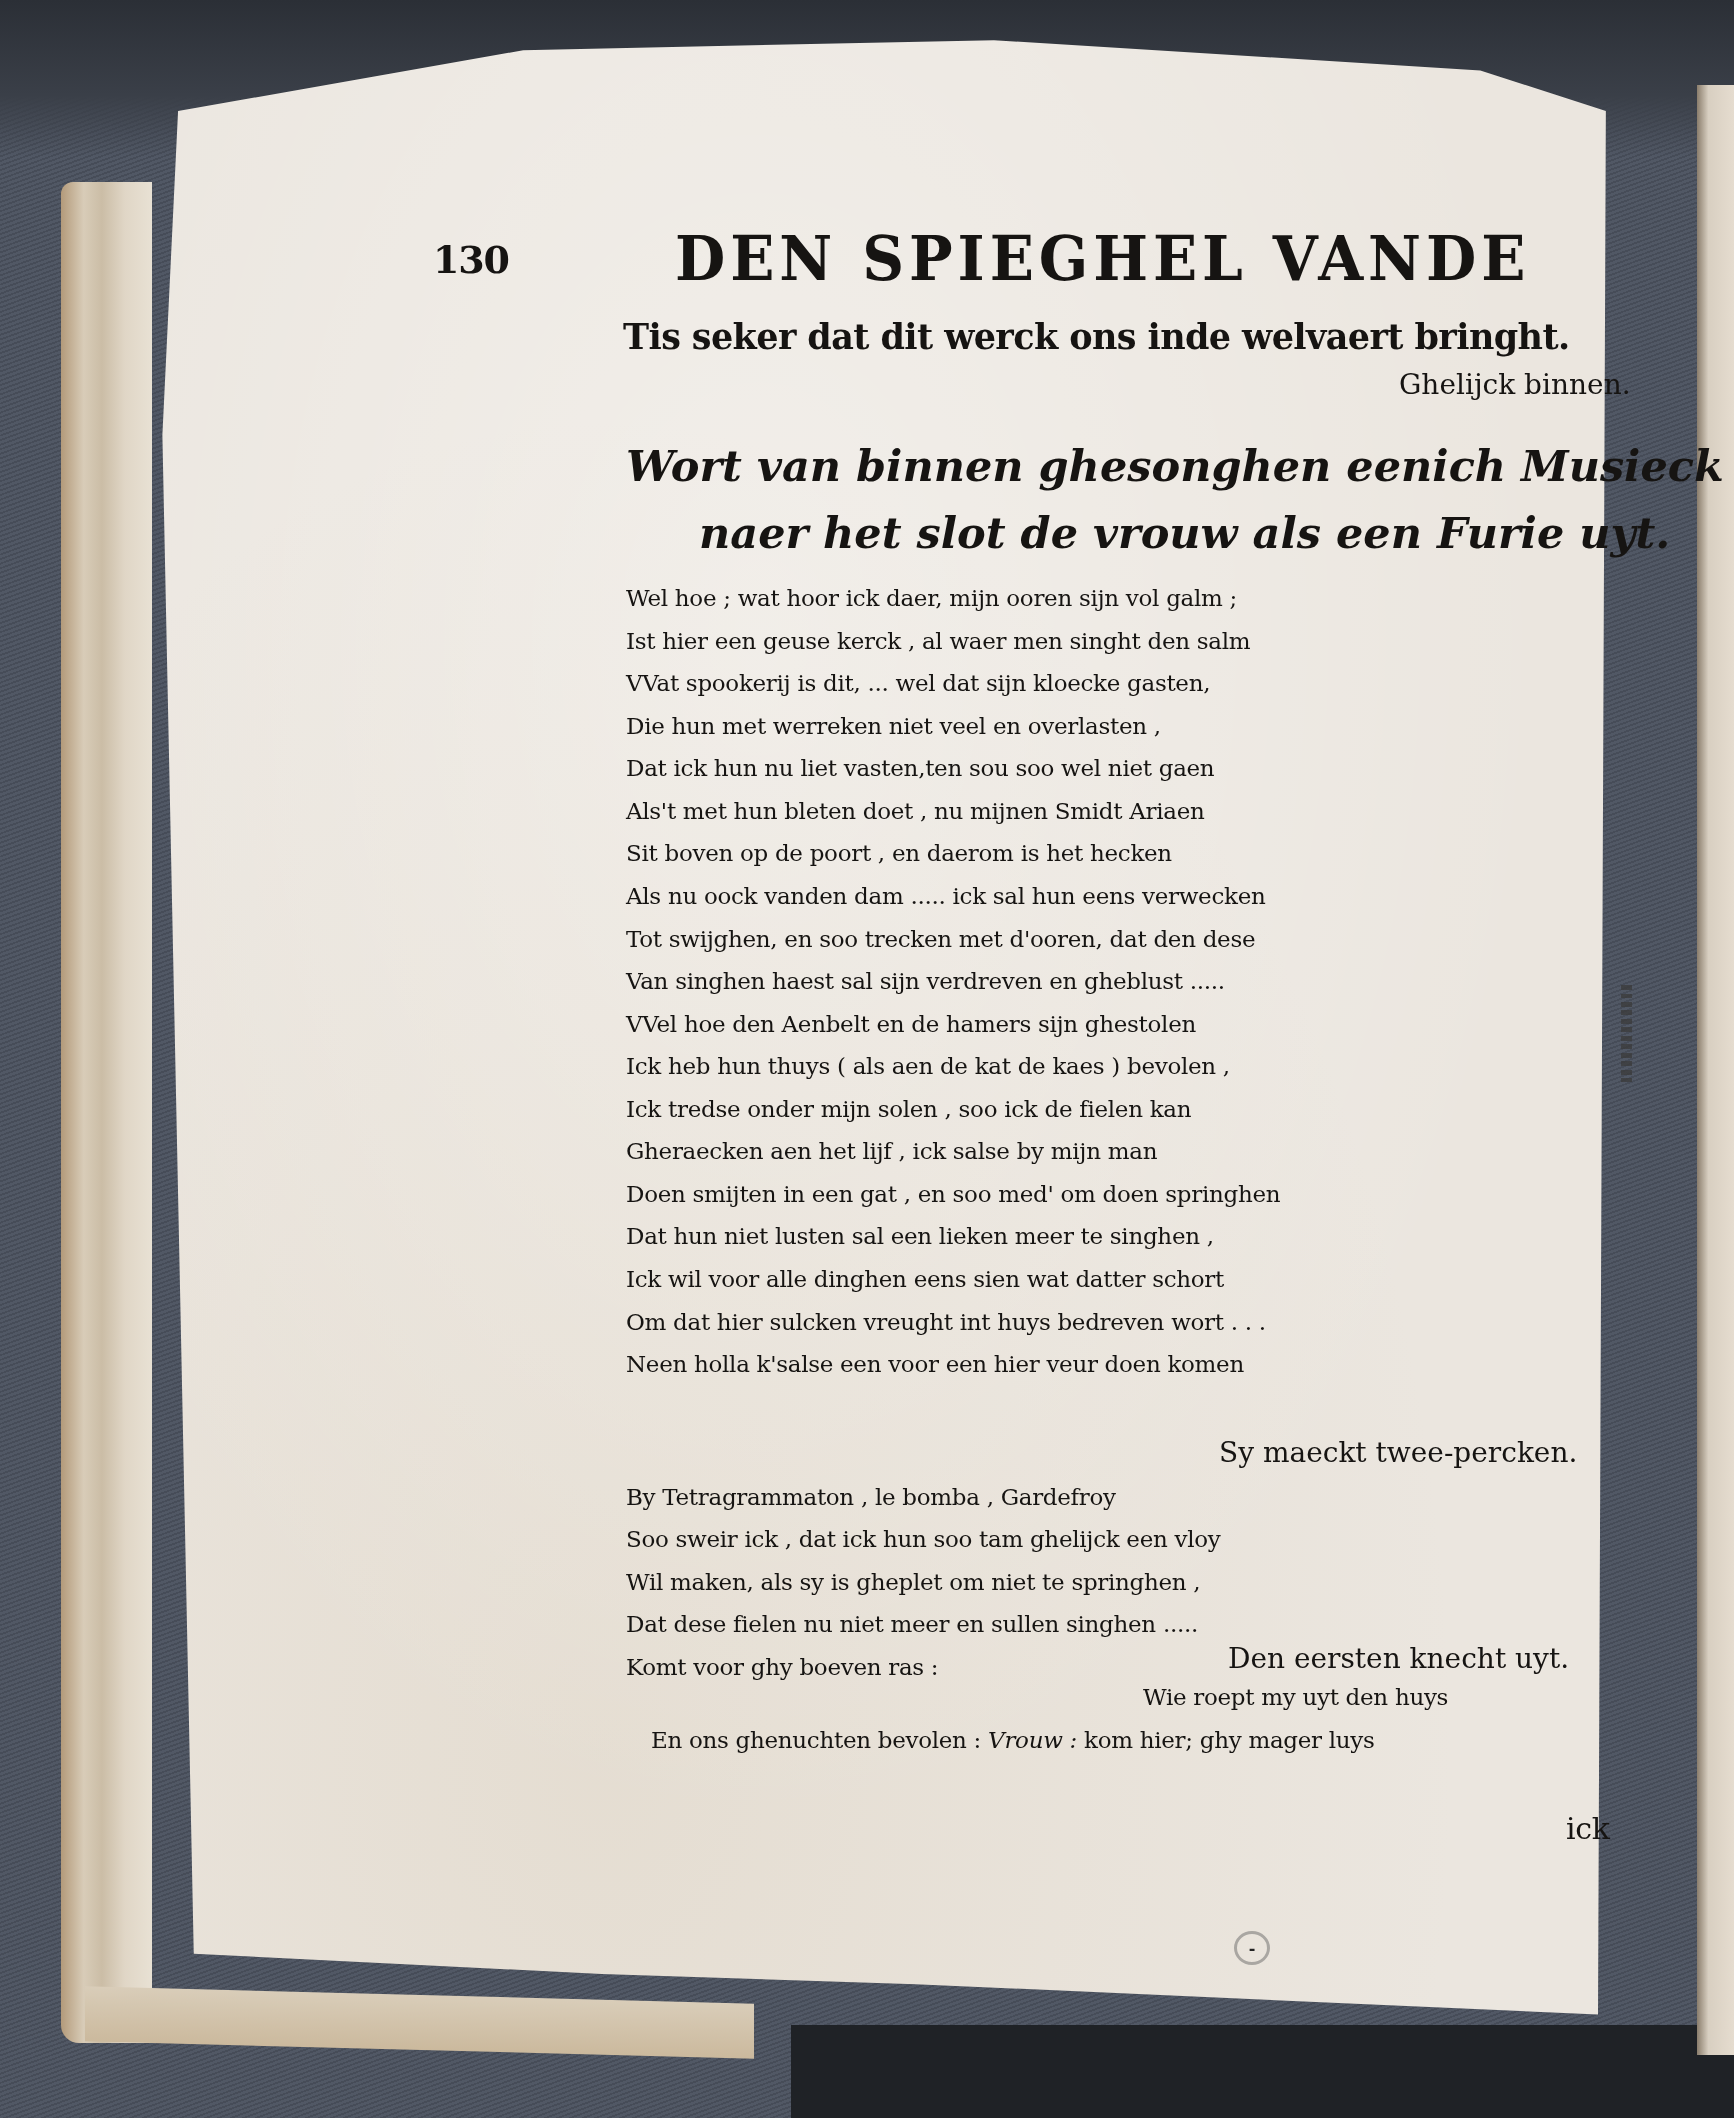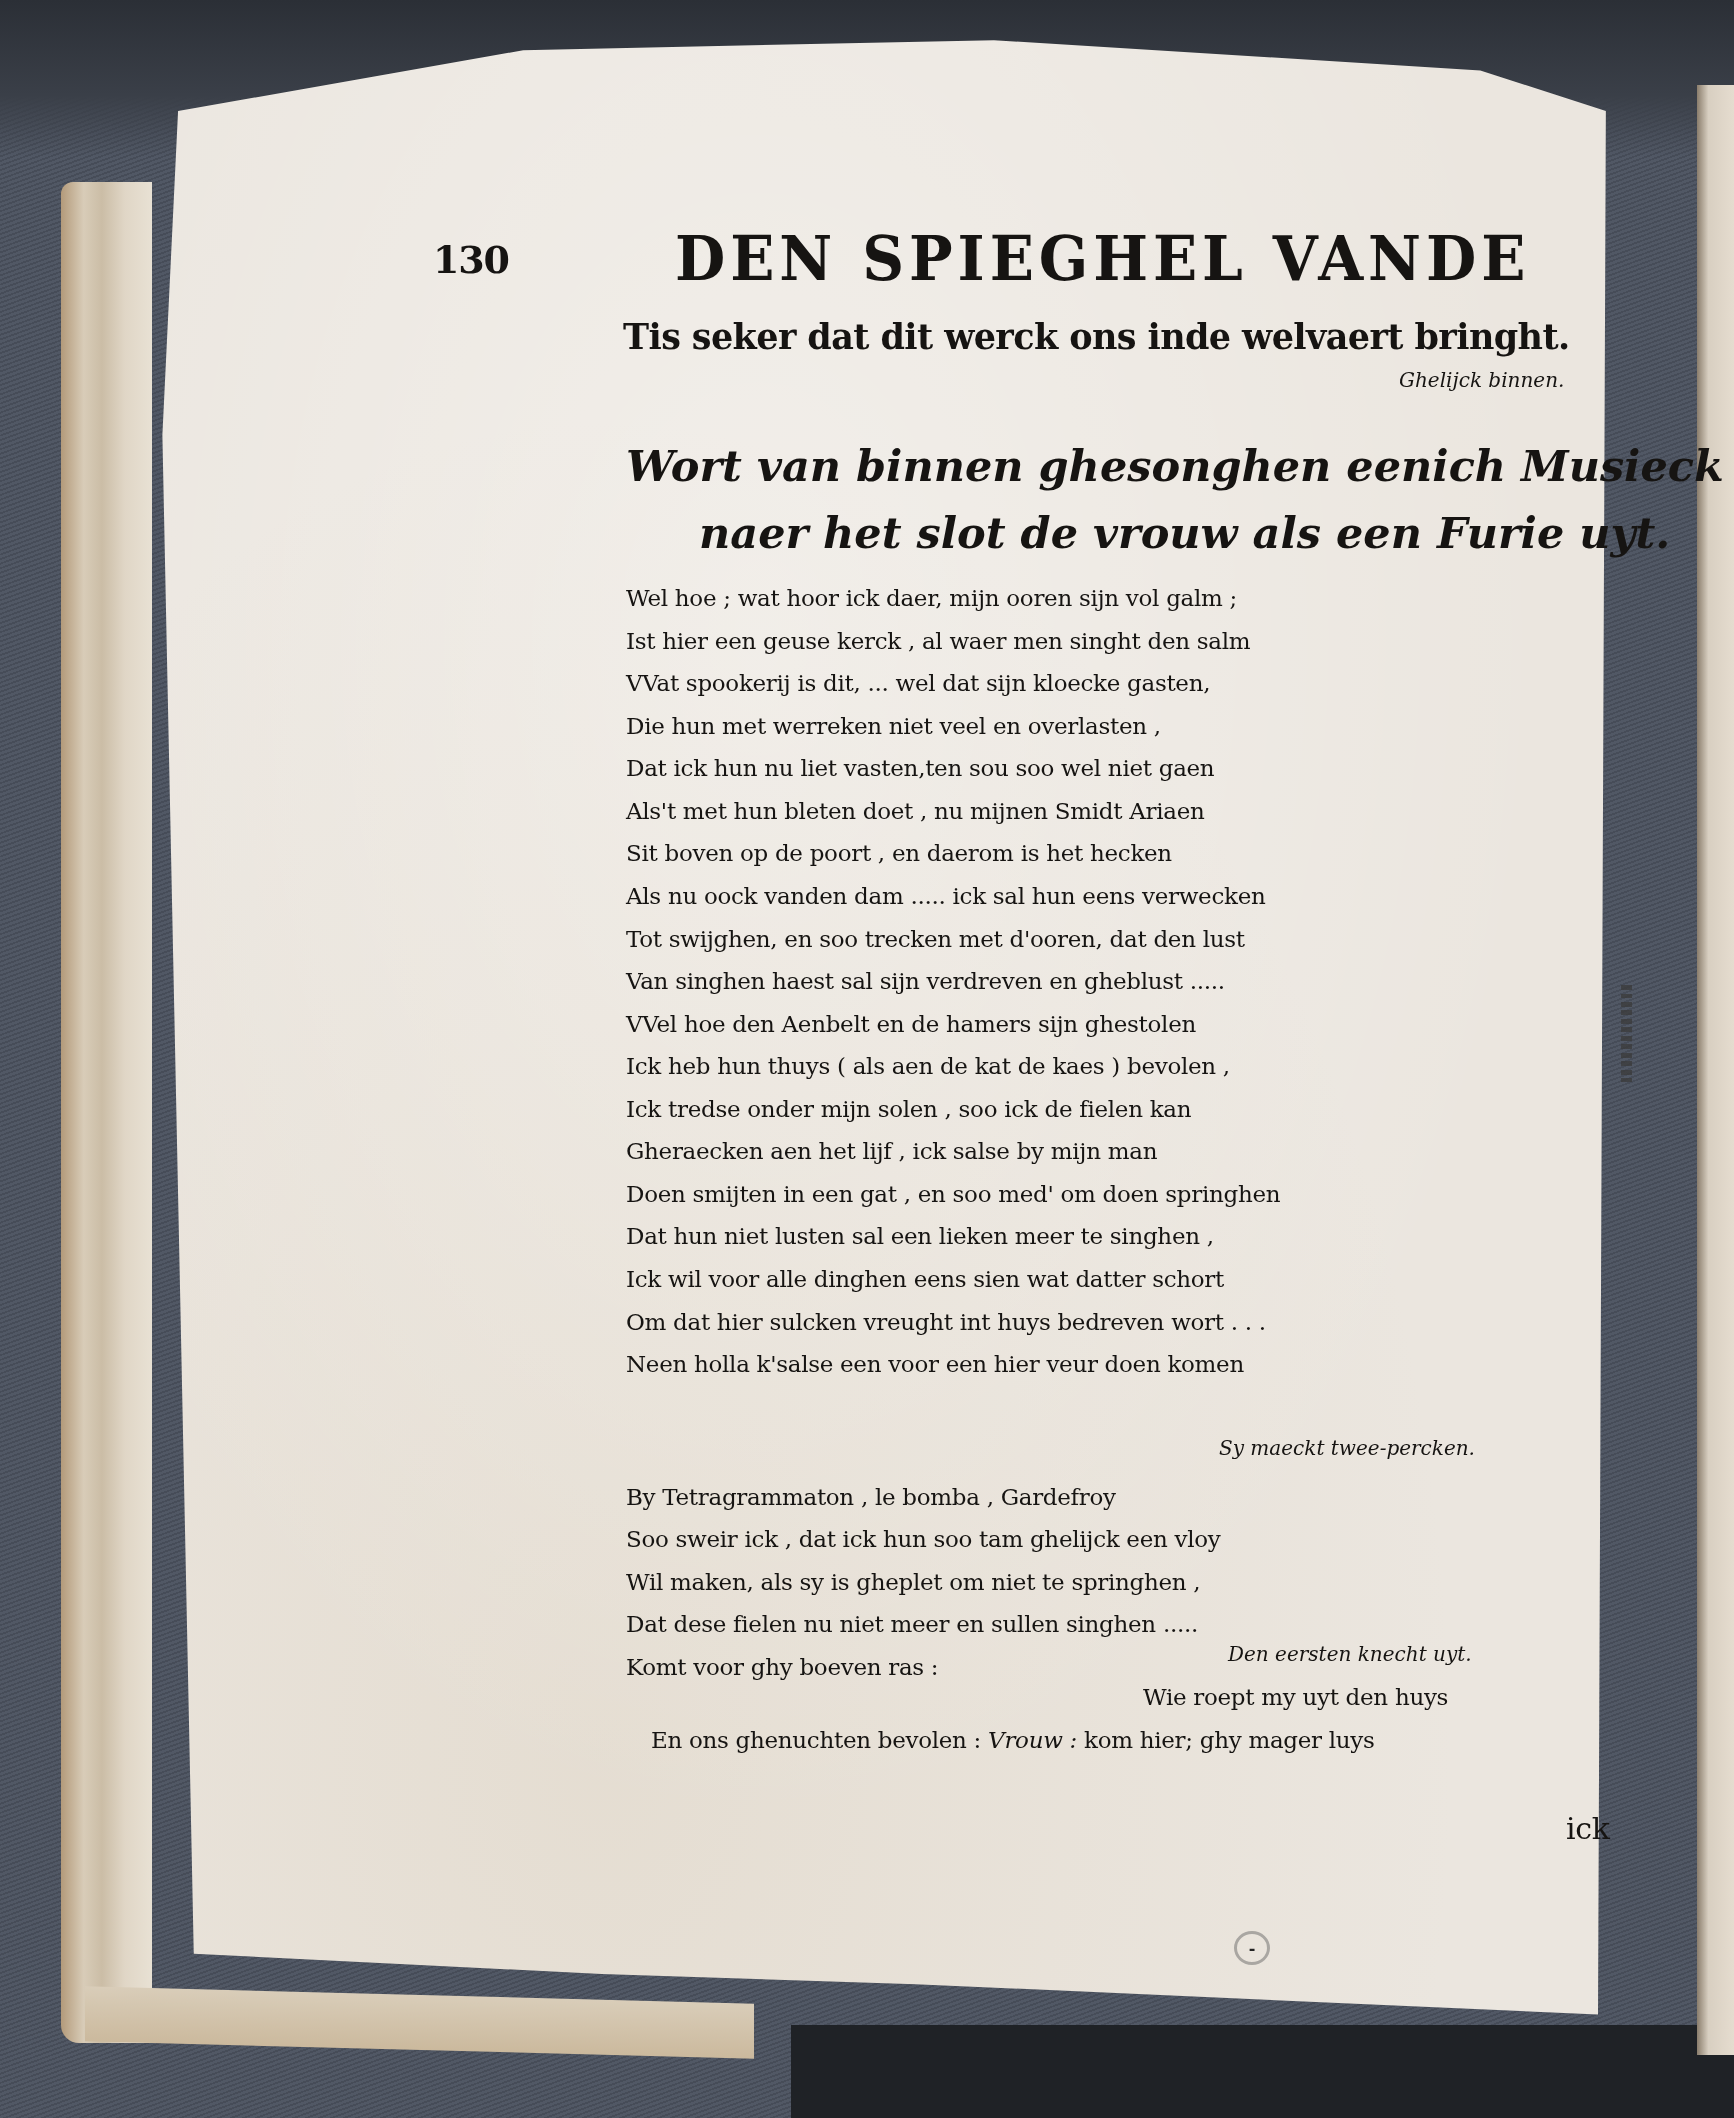--- a/index.html
+++ b/index.html
@@ -84,22 +84,21 @@
     }
     .title-line {
       position: absolute;
       left: 623px; top: 316px;
       font-size: 35px;
       font-weight: bold;
       letter-spacing: -0.6px;
     }
     .stage-right {
       position: absolute;
-      font-style: italic;
-      font-size: 20px;
+      font-size: 28px;
       white-space: nowrap;
     }
     .stage-heading {
       position: absolute;
       font-style: italic;
       font-size: 43px;
       font-weight: bold;
       white-space: nowrap;
     }
     .verse {
@@ -152,21 +151,21 @@
   <div class="stage-heading" style="left:699px; top:508px;">naer het slot de vrouw als een Furie uyt.</div>
 
   <div class="verse" style="top:585px;">Wel hoe ; wat hoor ick daer, mijn ooren sijn vol galm ;</div>
   <div class="verse" style="top:628px;">Ist hier een geuse kerck , al waer men singht den salm</div>
   <div class="verse" style="top:670px;">VVat spookerij is dit, ... wel dat sijn kloecke gasten,</div>
   <div class="verse" style="top:713px;">Die hun met werreken niet veel en overlasten ,</div>
   <div class="verse" style="top:755px;">Dat ick hun nu liet vasten,ten sou soo wel niet gaen</div>
   <div class="verse" style="top:798px;">Als't met hun bleten doet , nu mijnen Smidt Ariaen</div>
   <div class="verse" style="top:840px;">Sit boven op de poort , en daerom is het hecken</div>
   <div class="verse" style="top:883px;">Als nu oock vanden dam ..... ick sal hun eens verwecken</div>
-  <div class="verse" style="top:926px;">Tot swijghen, en soo trecken met d'ooren, dat den lust</div>
+  <div class="verse" style="top:926px;">Tot swijghen, en soo trecken met d'ooren, dat den dese</div>
   <div class="verse" style="top:968px;">Van singhen haest sal sijn verdreven en gheblust .....</div>
   <div class="verse" style="top:1011px;">VVel hoe den Aenbelt en de hamers sijn ghestolen</div>
   <div class="verse" style="top:1053px;">Ick heb hun thuys ( als aen de kat de kaes ) bevolen ,</div>
   <div class="verse" style="top:1096px;">Ick tredse onder mijn solen , soo ick de fielen kan</div>
   <div class="verse" style="top:1138px;">Gheraecken aen het lijf , ick salse by mijn man</div>
   <div class="verse" style="top:1181px;">Doen smijten in een gat , en soo med' om doen springhen</div>
   <div class="verse" style="top:1223px;">Dat hun niet lusten sal een lieken meer te singhen ,</div>
   <div class="verse" style="top:1266px;">Ick wil voor alle dinghen eens sien wat datter schort</div>
   <div class="verse" style="top:1309px;">Om dat hier sulcken vreught int huys bedreven wort . . .</div>
   <div class="verse" style="top:1351px;">Neen holla k'salse een voor een hier veur doen komen</div>

